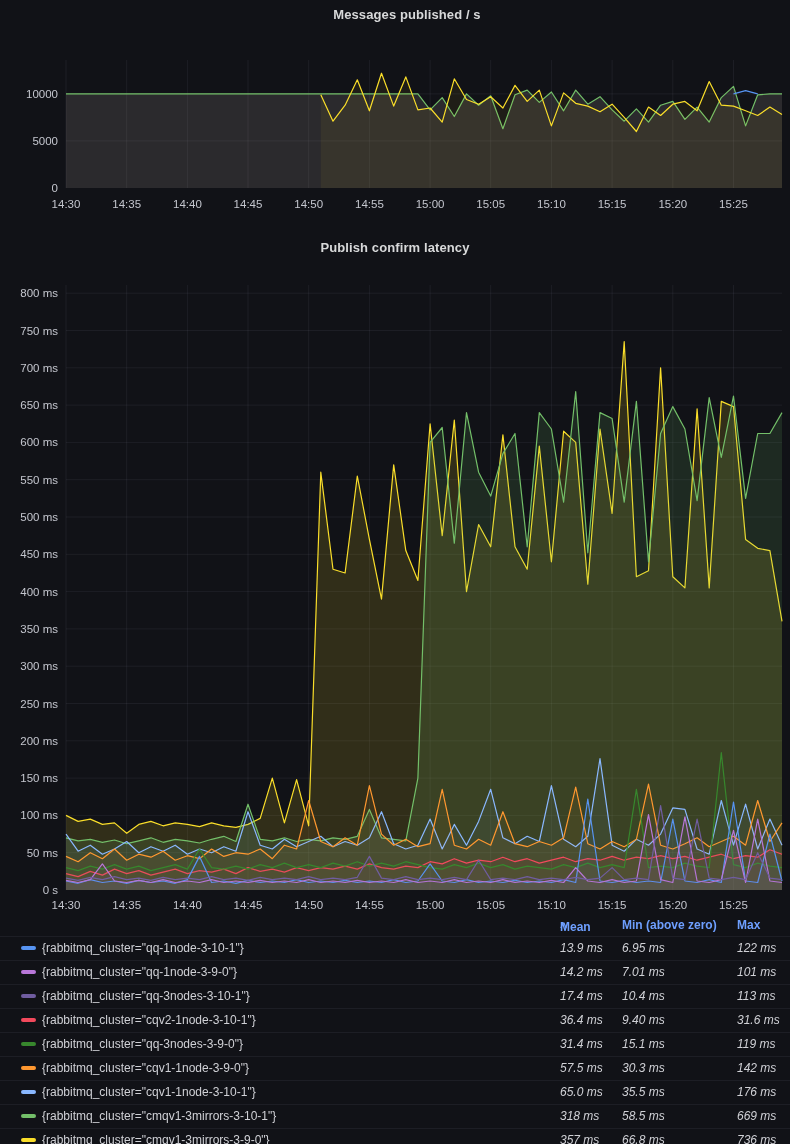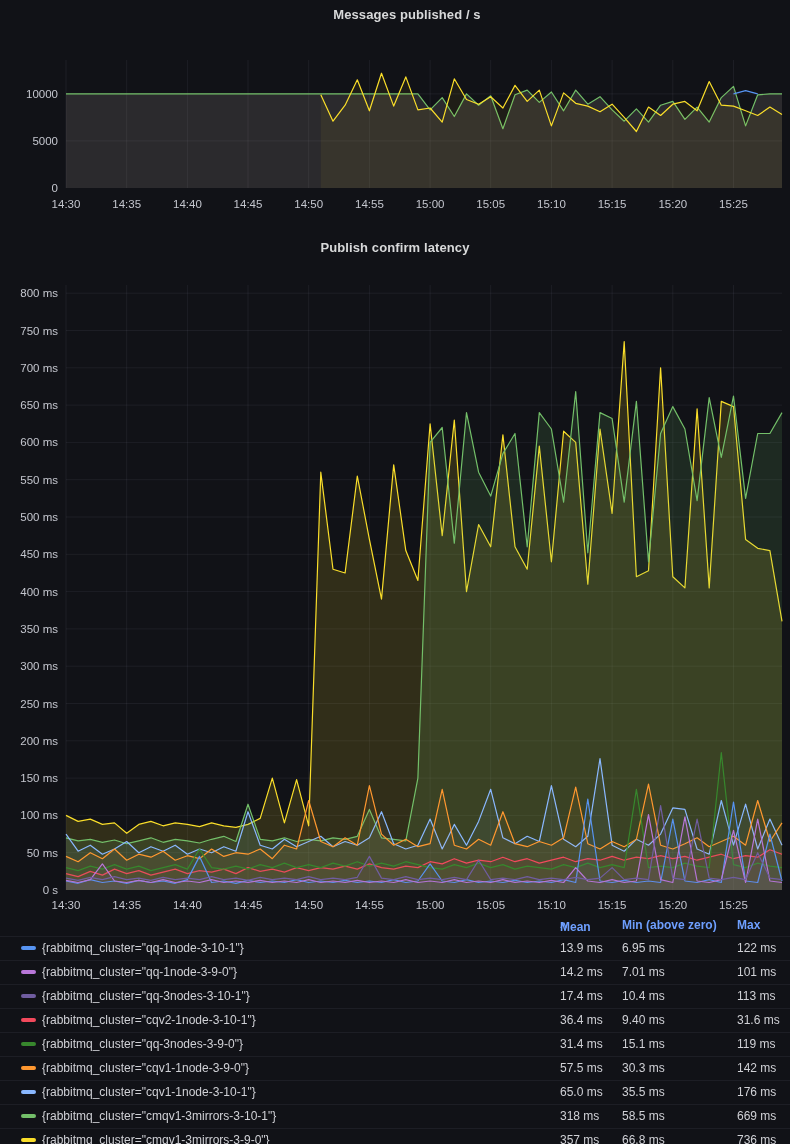--- a/index.html
+++ b/index.html
@@ -18,21 +18,21 @@
   #chart-messages{top:0;}
   #chart-latency{top:228px;}
   .axis-text{fill:#C4C6CE;font-size:11.5px;font-family:"Liberation Sans","DejaVu Sans",sans-serif;}
   
   #legend{position:absolute;left:0;top:916px;width:790px;}
   .lg-header{position:relative;height:20px;}
   .lg-header span{position:absolute;top:2px;font-size:12px;font-weight:700;color:#6E9FFF;}
   .lg-row{position:relative;height:23px;border-top:1px solid rgba(204,204,220,0.07);}
   .lg-swatch{position:absolute;left:21px;top:9px;width:15px;height:4px;border-radius:2px;}
   .lg-name{position:absolute;left:42px;top:4px;font-size:12px;color:#D0D1D6;white-space:nowrap;}
-  .lg-val{position:absolute;top:4px;font-size:12px;color:#D0D1D6;white-space:nowrap;}
+  .lg-val{position:absolute;top:4px;font-size:12px;color:#D0D1D6;white-space:nowrap;font-style:italic;}
   .c-mean{left:560px;} .c-min{left:622px;} .c-max{left:737px;}
 </style>
 </head>
 <body>
 
 <div class="panel-title" id="title-messages">Messages published / s</div>
 <svg id="chart-messages" width="790" height="218" viewBox="0 0 790 218">
     <g>
       <line x1="66.0" x2="66.0" y1="60" y2="188" stroke="rgba(204,204,220,0.07)" stroke-width="1"></line>
       <line x1="126.7" x2="126.7" y1="60" y2="188" stroke="rgba(204,204,220,0.07)" stroke-width="1"></line>

